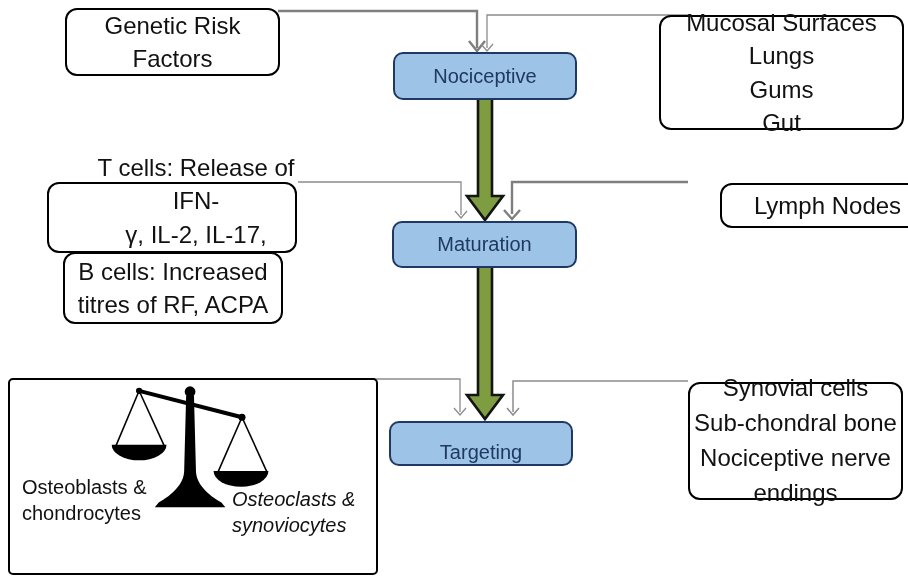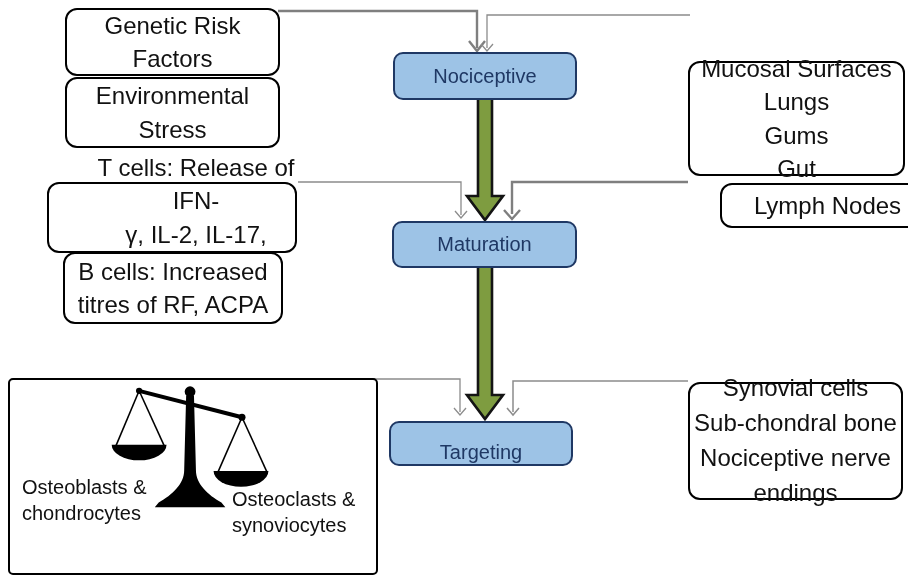--- a/index.html
+++ b/index.html
@@ -29,41 +29,41 @@
   }
   .stage{
     border:2.5px solid #1F3864;
     border-radius:10px;
     background:#9DC3E6;
     font-size:20px;color:#1F3864;
   }
   .txt{white-space:pre-line;}
   .b-genetic{left:65px;top:8px;width:215px;height:68px;}
   .b-env{left:65px;top:77px;width:215px;height:71px;}
-  .b-mucosal{left:688px;top:15px;width:217px;height:115px;margin-top:46px;}
+  .b-mucosal{left:659px;top:15px;width:245px;height:115px;}
   .b-tcells{left:47px;top:182px;width:250px;height:71px;padding-left:48px;}
   .b-bcells{left:63px;top:252px;width:220px;height:72px;}
   .b-lymph{left:688px;top:183px;width:215px;height:45px;margin-left:32px;}
   .b-synovial{left:688px;top:382px;width:215px;height:118px;line-height:1.45;}
   .s-trig{left:393px;top:52px;width:184px;height:48px;}
   .s-mat{left:392px;top:221px;width:185px;height:47px;}
   .s-targ{left:389px;top:421px;width:184px;height:45px;align-items:flex-end;}
   .b-big{
     left:8px;top:378px;width:370px;height:197px;
     border:2.5px solid #000000;border-radius:5px;
     display:block;
   }
   .scale-svg{position:absolute;left:0;top:0;width:100%;height:100%;}
   .bal-label{
     position:absolute;
     font-size:20px;line-height:1.3;color:#111111;
     white-space:pre-line;text-align:left;
   }
   .bal-left{left:12px;top:94px;}
-  .bal-right{left:222px;top:106px;}
+  .bal-right{left:222px;top:106px;font-style:italic;}
 </style>
 </head>
 <body>
 
 <div class="canvas">
 
   <svg class="overlay" viewBox="0 0 908 581">
 
     <g>
       <polyline points="278,11 477,11 477,48" fill="none" stroke="#7F7F7F" stroke-width="2.4"></polyline>
@@ -93,24 +93,20 @@
     </g>
     <g>
       <polyline points="688,381 513,381 513,412" fill="none" stroke="#8C8C8C" stroke-width="1.5"></polyline>
       <polyline points="507,408 513,415 519,408" fill="none" stroke="#8C8C8C" stroke-width="1.5"></polyline>
     </g>
   </svg>
 
   <div class="box side b-genetic">
     <div class="txt">Genetic Risk
 Factors</div>
-  </div>
-  <div class="box side b-env">
-    <div class="txt">Environmental
-Stress</div>
   </div>
   <div class="box stage s-trig">
     <div class="txt">Nociceptive</div>
   </div>
   <div class="box side b-mucosal">
     <div class="txt">Mucosal Surfaces
 Lungs
 Gums
 Gut</div>
   </div>

